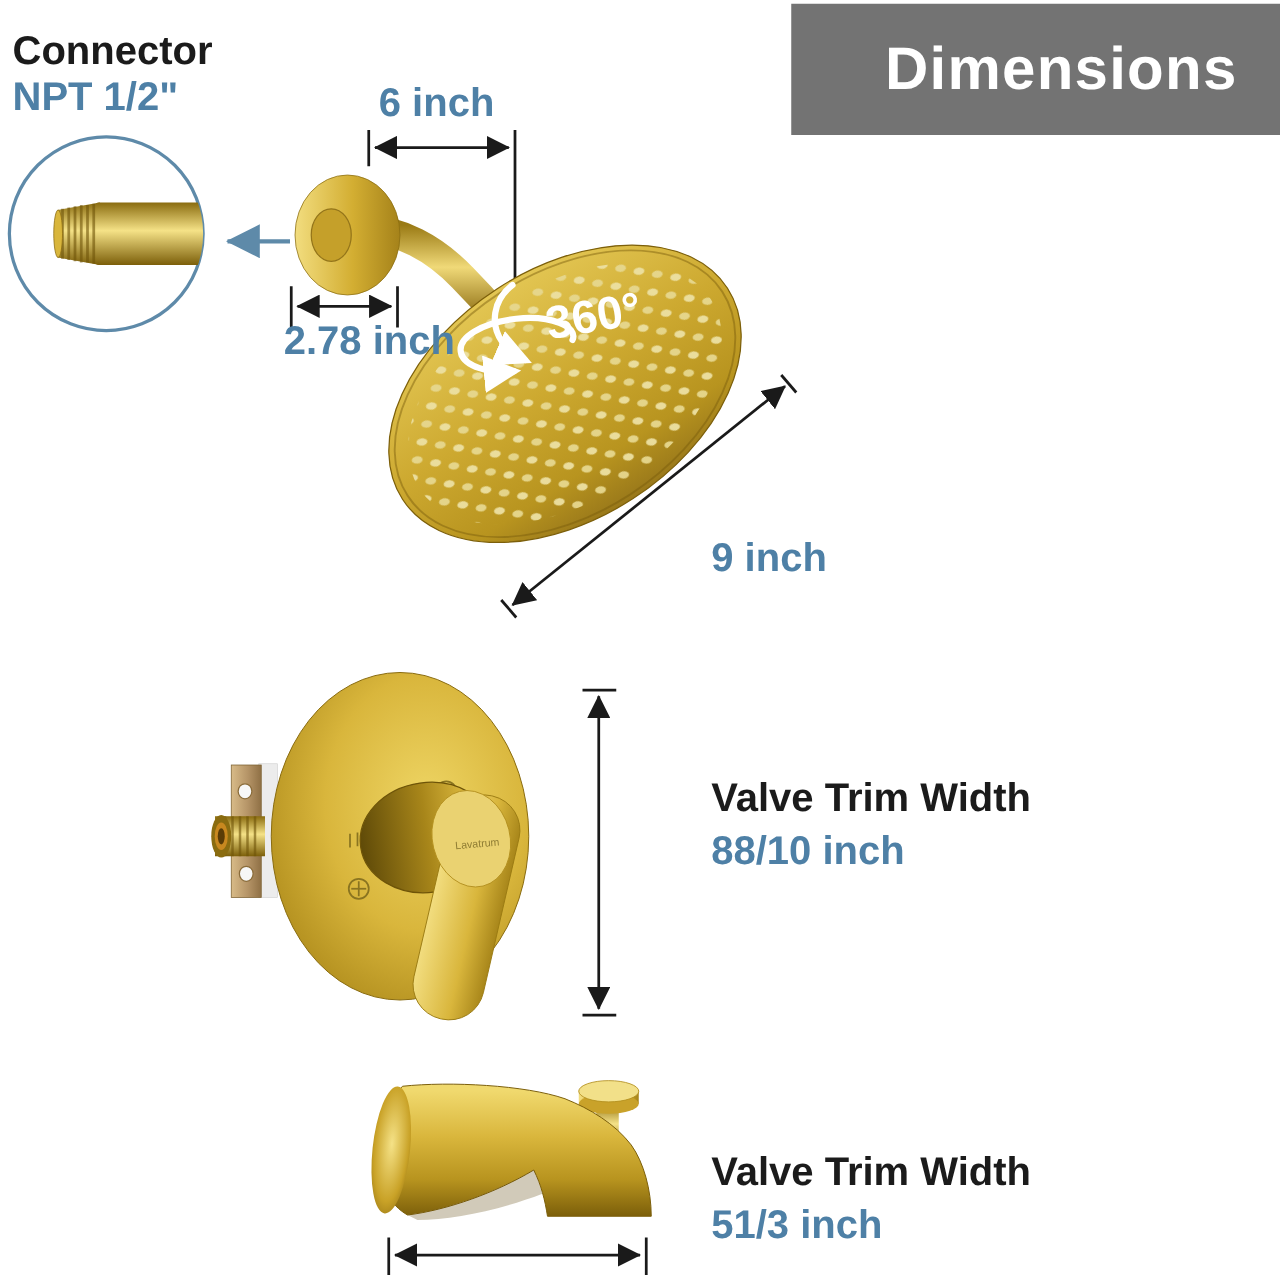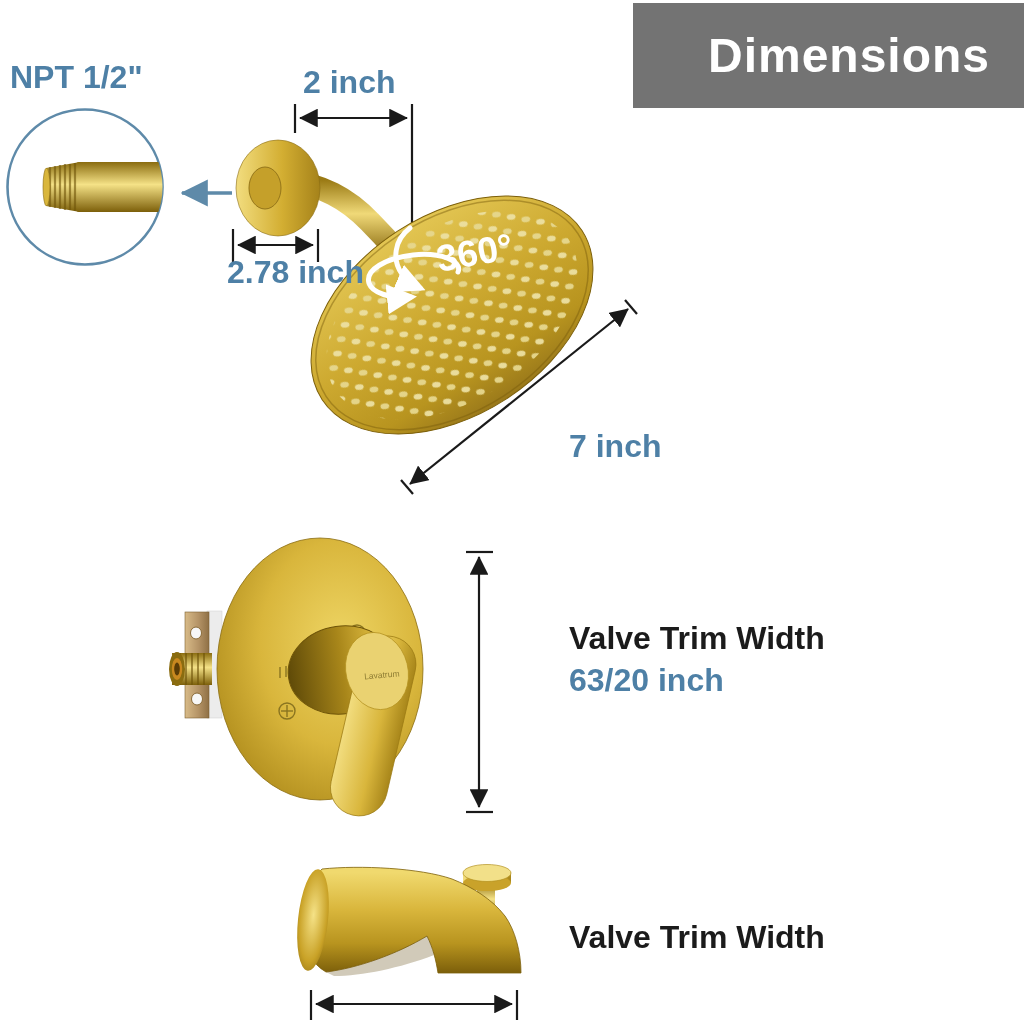--- a/index.html
+++ b/index.html
@@ -217,25 +217,27 @@
       <line x1="311" y1="990" x2="311" y2="1020"></line>
       <line x1="517" y1="990" x2="517" y2="1020"></line>
       <line x1="316" y1="1004" x2="512" y2="1004" marker-start="url(#ah)" marker-end="url(#ah)"></line>
     </g>
   </svg>
 
   <div id="banner">
     <span class="banner-text">Dimensions</span>
   </div>
 
+  <div class="lbl" style="left:10px;top:24px">Connector</div>
   <div class="lbl val" style="left:10px;top:61px">NPT 1/2"</div>
 
-  <div class="lbl val" style="left:303px;top:66px">2 inch</div>
+  <div class="lbl val" style="left:303px;top:66px">6 inch</div>
 
   <div class="lbl val" style="left:227px;top:256px">2.78 inch</div>
 
-  <div class="lbl val" style="left:569px;top:430px">7 inch</div>
+  <div class="lbl val" style="left:569px;top:430px">9 inch</div>
 
   <div class="lbl" style="left:569px;top:622px">Valve Trim Width</div>
-  <div class="lbl val" style="left:569px;top:664px">63/20 inch</div>
+  <div class="lbl val" style="left:569px;top:664px">88/10 inch</div>
 
   <div class="lbl" style="left:569px;top:921px">Valve Trim Width</div>
+  <div class="lbl val" style="left:569px;top:963px">51/3 inch</div>
 </div>
 
 </body></html>

